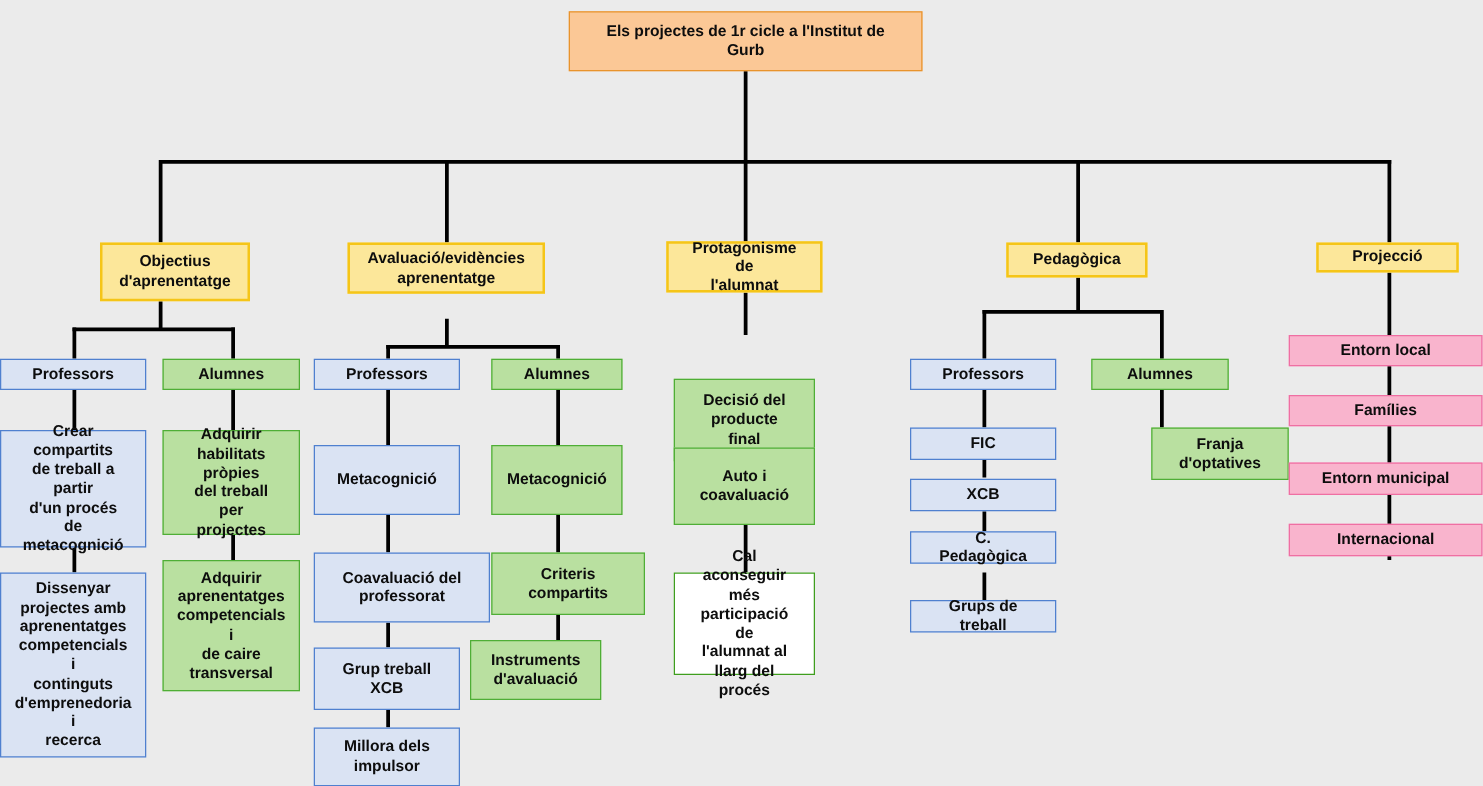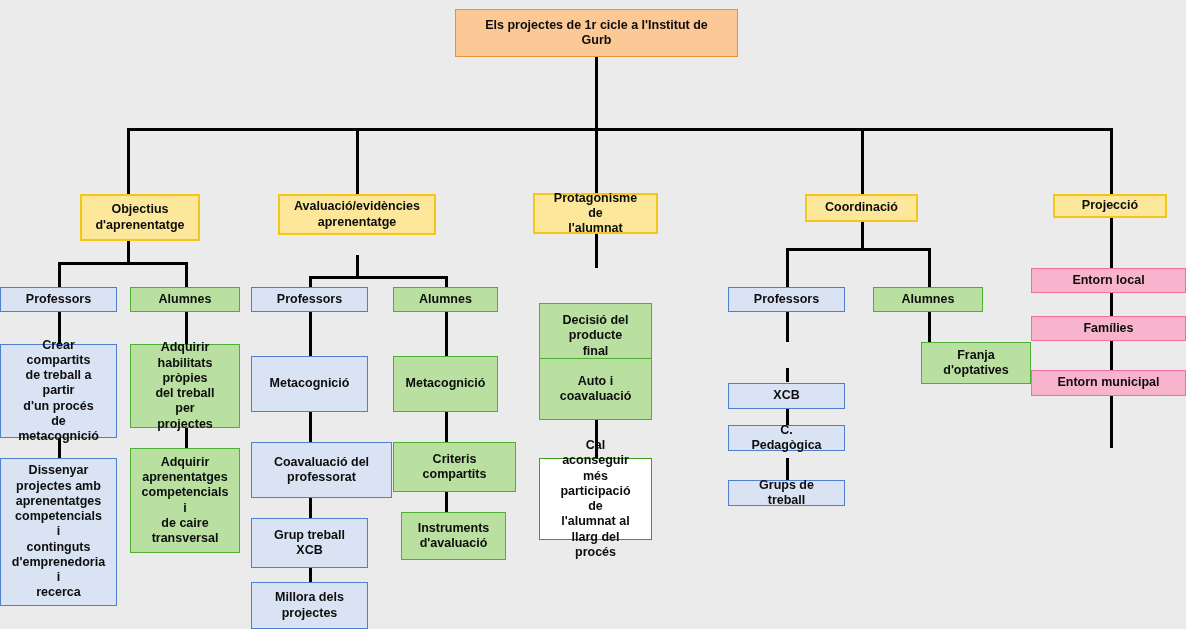--- a/index.html
+++ b/index.html
@@ -88,21 +88,21 @@
   <div class="line vline" style="left:1110px;top:218px;height:230px;"></div>
 
   <div class="node orange" style="left:455px;top:9px;width:283px;height:48px;">Els projectes de 1r cicle a l'Institut de Gurb</div>
 
   <div class="node yellow" style="left:68px;top:194px;width:120px;height:47px;margin-left:12px;">Objectius
 d'aprenentatge</div>
   <div class="node yellow" style="left:278px;top:194px;width:158px;height:41px;">Avaluació/evidències
 aprenentatge</div>
   <div class="node yellow" style="left:533px;top:193px;width:125px;height:41px;">Protagonisme de
 l'alumnat</div>
-  <div class="node yellow" style="left:805px;top:194px;width:113px;height:28px;">Coordinació</div>
+  <div class="node yellow" style="left:805px;top:194px;width:113px;height:28px;">Pedagògica</div>
   <div class="node yellow" style="left:1053px;top:194px;width:114px;height:24px;">Projecció</div>
 
   <div class="node blue" style="left:0px;top:287px;width:117px;height:25px;">Professors</div>
   <div class="node blue" style="left:0px;top:344px;width:117px;height:94px;">Crear compartits
 de treball a partir
 d'un procés de
 metacognició</div>
   <div class="node blue" style="left:0px;top:458px;width:117px;height:148px;">Dissenyar
 projectes amb
 aprenentatges
@@ -122,44 +122,46 @@
 de caire
 transversal</div>
 
   <div class="node blue" style="left:251px;top:287px;width:117px;height:25px;">Professors</div>
   <div class="node blue" style="left:251px;top:356px;width:117px;height:56px;">Metacognició</div>
   <div class="node blue" style="left:251px;top:442px;width:141px;height:56px;">Coavaluació del
 professorat</div>
   <div class="node blue" style="left:251px;top:518px;width:117px;height:50px;">Grup treball
 XCB</div>
   <div class="node blue" style="left:251px;top:582px;width:117px;height:47px;">Millora dels
-projectes</div>
+impulsor</div>
 
   <div class="node green" style="left:393px;top:287px;width:105px;height:25px;">Alumnes</div>
   <div class="node green" style="left:393px;top:356px;width:105px;height:56px;">Metacognició</div>
   <div class="node green" style="left:393px;top:442px;width:123px;height:50px;">Criteris
 compartits</div>
-  <div class="node green" style="left:401px;top:512px;width:105px;height:48px;">Instruments
+  <div class="node green" style="left:376px;top:512px;width:105px;height:48px;">Instruments
 d'avaluació</div>
 
   <div class="node green" style="left:539px;top:268px;width:113px;height:66px;margin-top:35px;">Decisió del
 producte final</div>
   <div class="node green" style="left:539px;top:358px;width:113px;height:62px;">Auto i
 coavaluació</div>
   <div class="node green-outline" style="left:539px;top:458px;width:113px;height:82px;">Cal aconseguir
 més participació
 de l'alumnat al
 llarg del procés</div>
 
   <div class="node blue" style="left:728px;top:287px;width:117px;height:25px;">Professors</div>
+  <div class="node blue" style="left:728px;top:342px;width:117px;height:26px;">FIC</div>
   <div class="node blue" style="left:728px;top:383px;width:117px;height:26px;">XCB</div>
   <div class="node blue" style="left:728px;top:425px;width:117px;height:26px;">C. Pedagògica</div>
   <div class="node blue" style="left:728px;top:480px;width:117px;height:26px;">Grups de treball</div>
 
   <div class="node green" style="left:873px;top:287px;width:110px;height:25px;">Alumnes</div>
   <div class="node green" style="left:873px;top:342px;width:110px;height:42px;margin-left:48px;">Franja
 d'optatives</div>
 
   <div class="node pink" style="left:1031px;top:268px;width:155px;height:25px;">Entorn local</div>
   <div class="node pink" style="left:1031px;top:316px;width:155px;height:25px;">Famílies</div>
   <div class="node pink" style="left:1031px;top:370px;width:155px;height:26px;">Entorn municipal</div>
+  <div class="node pink" style="left:1031px;top:419px;width:155px;height:26px;">Internacional</div>
 
 </div>
 
 </body></html>

